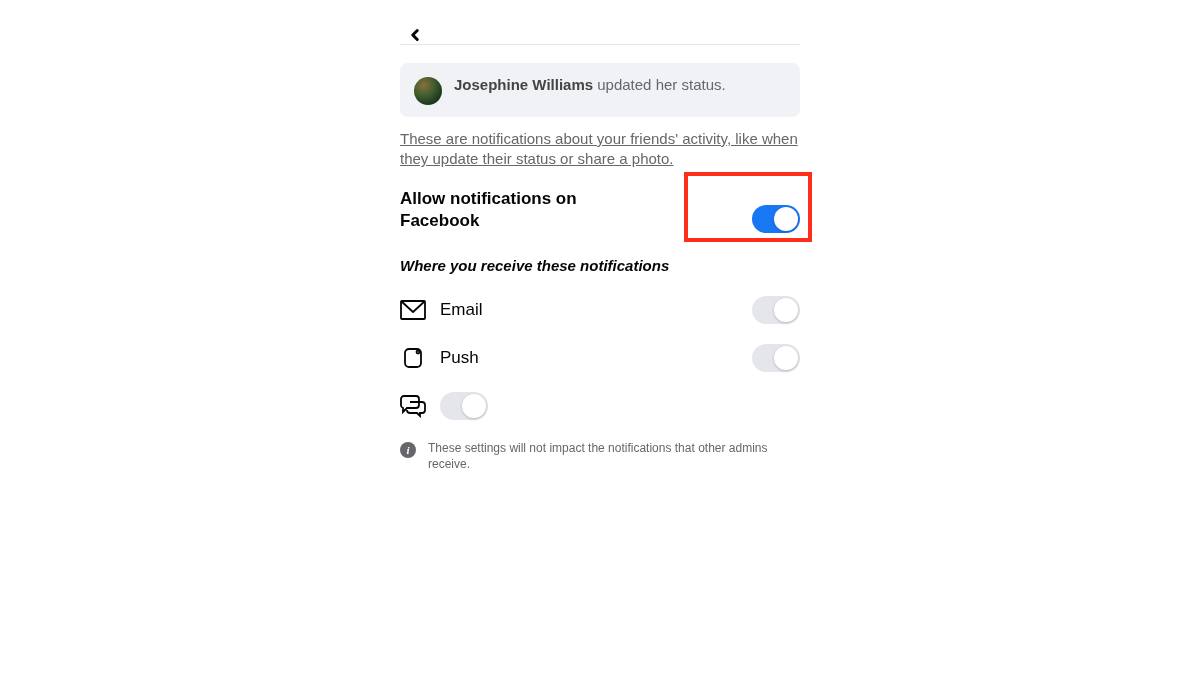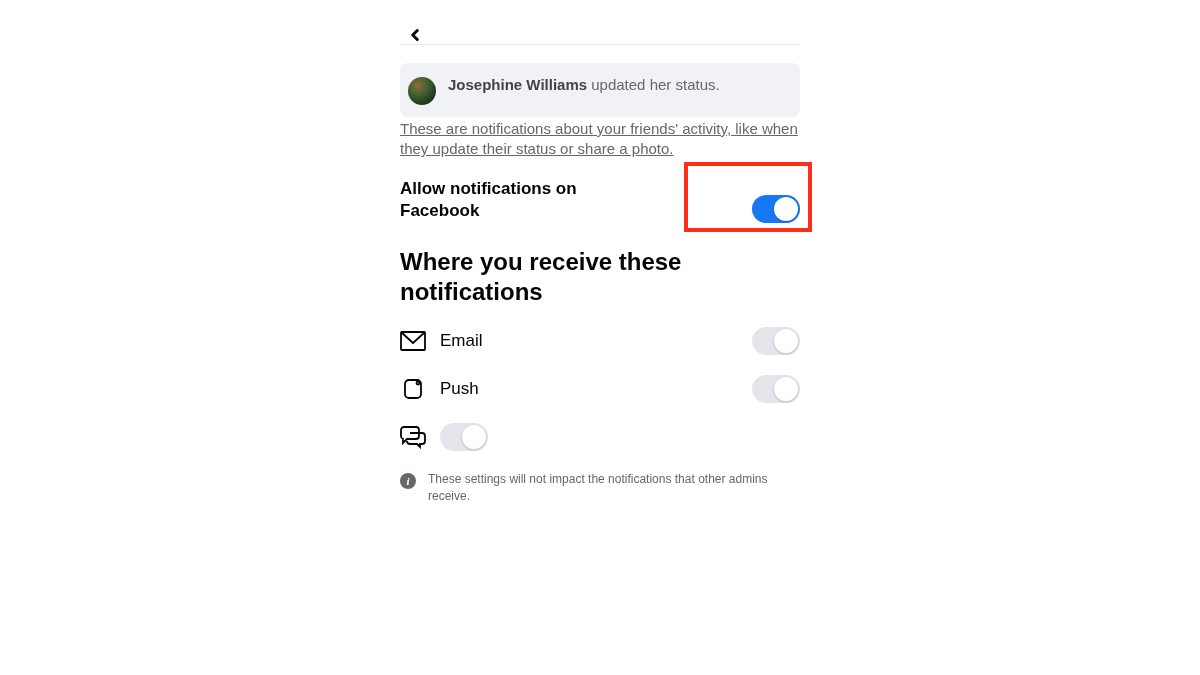--- a/index.html
+++ b/index.html
@@ -38,25 +38,25 @@
     .page-title {
       flex: 1;
       text-align: center;
       font-size: 20px;
       font-weight: 700;
       color: #050505;
     }
     .preview-card {
       background: #f0f2f5;
       border-radius: 8px;
-      padding: 12px 8px;
+      padding: 12px 14px;
       display: flex;
       align-items: flex-start;
       gap: 12px;
-      margin-bottom: 2px;
+      margin-bottom: 12px;
     }
     .avatar {
       width: 28px;
       height: 28px;
       border-radius: 50%;
       background: radial-gradient(circle at 35% 30%, #8b6f3a 0%, #3f5d2f 40%, #1f3a1f 70%, #0e220e 100%);
       flex-shrink: 0;
       margin-top: 2px;
     }
     .preview-text {
@@ -114,25 +114,26 @@
       background: #fff;
       position: absolute;
       top: 2px;
       box-shadow: 0 1px 3px rgba(0,0,0,0.2);
     }
     .toggle.on { background: #1877f2; }
     .toggle.on .knob { right: 2px; }
     .toggle.off { background: #e4e6eb; }
     .toggle.off .knob { right: 2px; background: #fff; }
     .section-heading {
-      font-size: 24px;
+      font-size: 15px;
       font-weight: 800;
       color: #050505;
       line-height: 1.25;
       margin-bottom: 20px;
+      font-style: italic;
     }
     .channel-row {
       display: flex;
       align-items: center;
       gap: 14px;
       margin-bottom: 20px;
     }
     .channel-icon {
       width: 26px;
       height: 26px;

